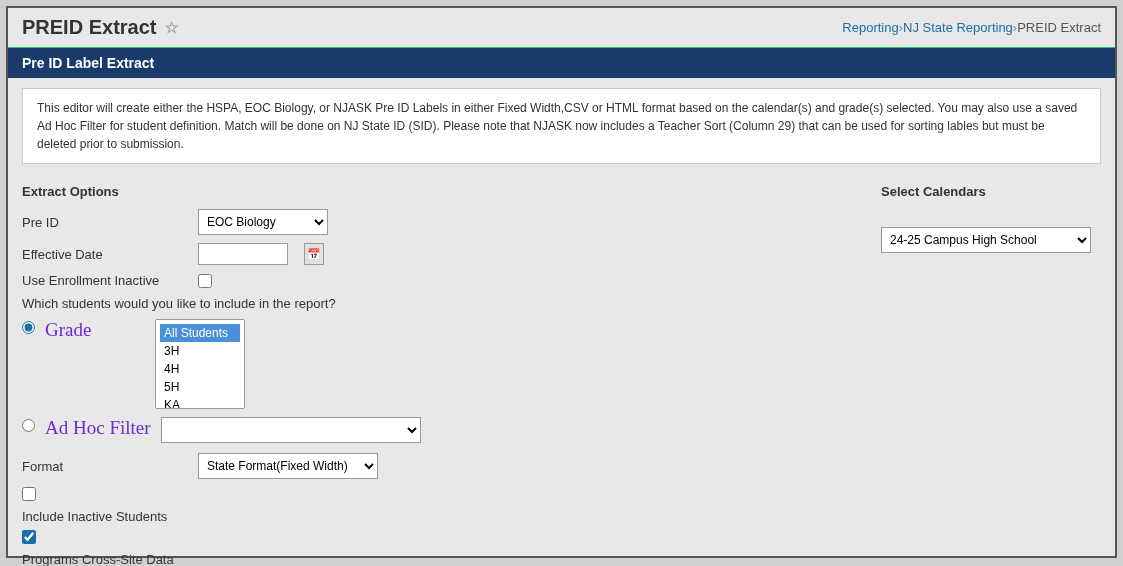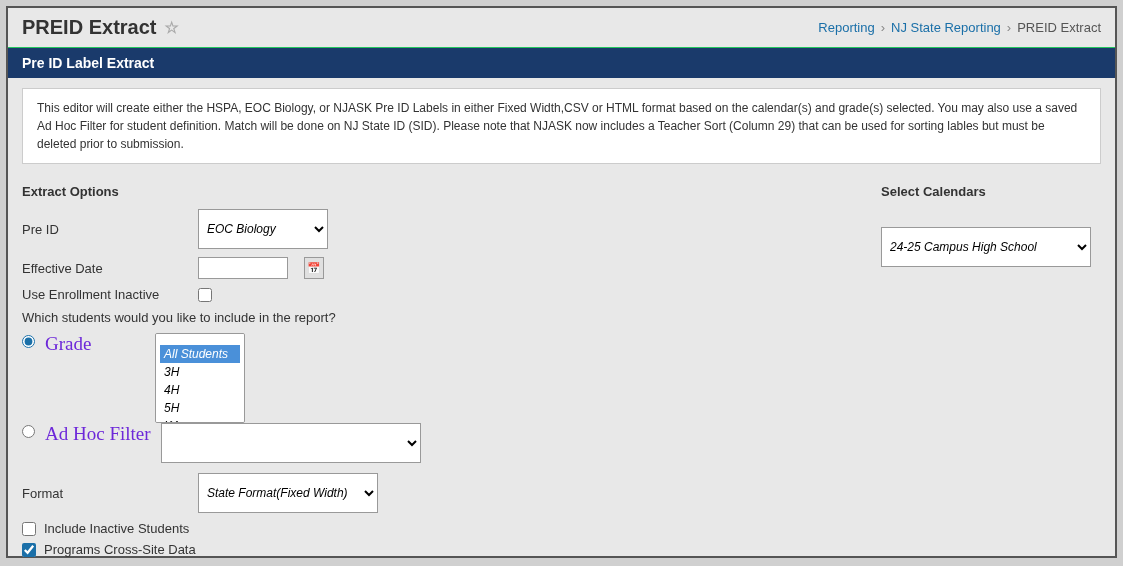--- a/index.html
+++ b/index.html
@@ -33,21 +33,20 @@
       font-weight: bold;
       color: #333;
       display: flex;
       align-items: center;
       gap: 8px;
     }
     .star-icon { color: #aaa; font-size: 16px; cursor: pointer; }
     .breadcrumb {
       display: flex;
       align-items: center;
-      gap: 6px;
       color: #1a6fa8;
       font-size: 13px;
     }
     .breadcrumb span { color: #555; }
     .breadcrumb a { color: #1a6fa8; text-decoration: none; cursor: pointer; }
     .breadcrumb .sep { color: #888; }
 
     
     .section-header {
       background: #1a3a6b;
@@ -94,25 +93,24 @@
       gap: 16px;
     }
     .form-label {
       width: 160px;
       font-size: 13px;
       color: #333;
       flex-shrink: 0;
     }
     select {
       font-size: 12px;
-      padding: 11px 4px;
+      padding: 4px 4px;
       border: 1px solid #999;
       background: white;
       cursor: pointer;
-      font-style: italic;
     }
     .pre-id-select {
       width: 130px;
     }
     .date-input {
       width: 90px;
       height: 22px;
       border: 1px solid #999;
       padding: 2px;
     }
@@ -176,23 +174,24 @@
     .adhoc-select {
       width: 260px;
     }
     .format-select {
       width: 180px;
     }
 
     
     .checkbox-row {
       display: flex;
-      align-items: flex-end;
+      align-items: flex-start;
       gap: 8px;
       margin-bottom: 6px;
+      flex-direction: column;
     }
     .checkbox-row label {
       font-size: 13px;
       color: #333;
     }
     .checked-blue {
       accent-color: #1a6fa8;
     }
 
     
@@ -278,21 +277,21 @@
         <span class="radio-label">Grade</span>
         <select multiple="" class="grade-listbox">
           <option selected="">All Students</option>
           <option>3H</option>
           <option>4H</option>
           <option>5H</option>
           <option>KA</option>
         </select>
       </div>
 
-      <div class="radio-row" style="">
+      <div class="radio-row" style="margin-top:8px;">
         <input type="radio" name="student-filter" class="radio-input" style="">
         <span class="radio-label">Ad Hoc Filter</span>
         <select class="adhoc-select">
           <option value=""></option>
         </select>
       </div>
 
       <div class="form-row" style="margin-top:10px;">
         <span class="form-label">Format</span>
         <select class="format-select">

